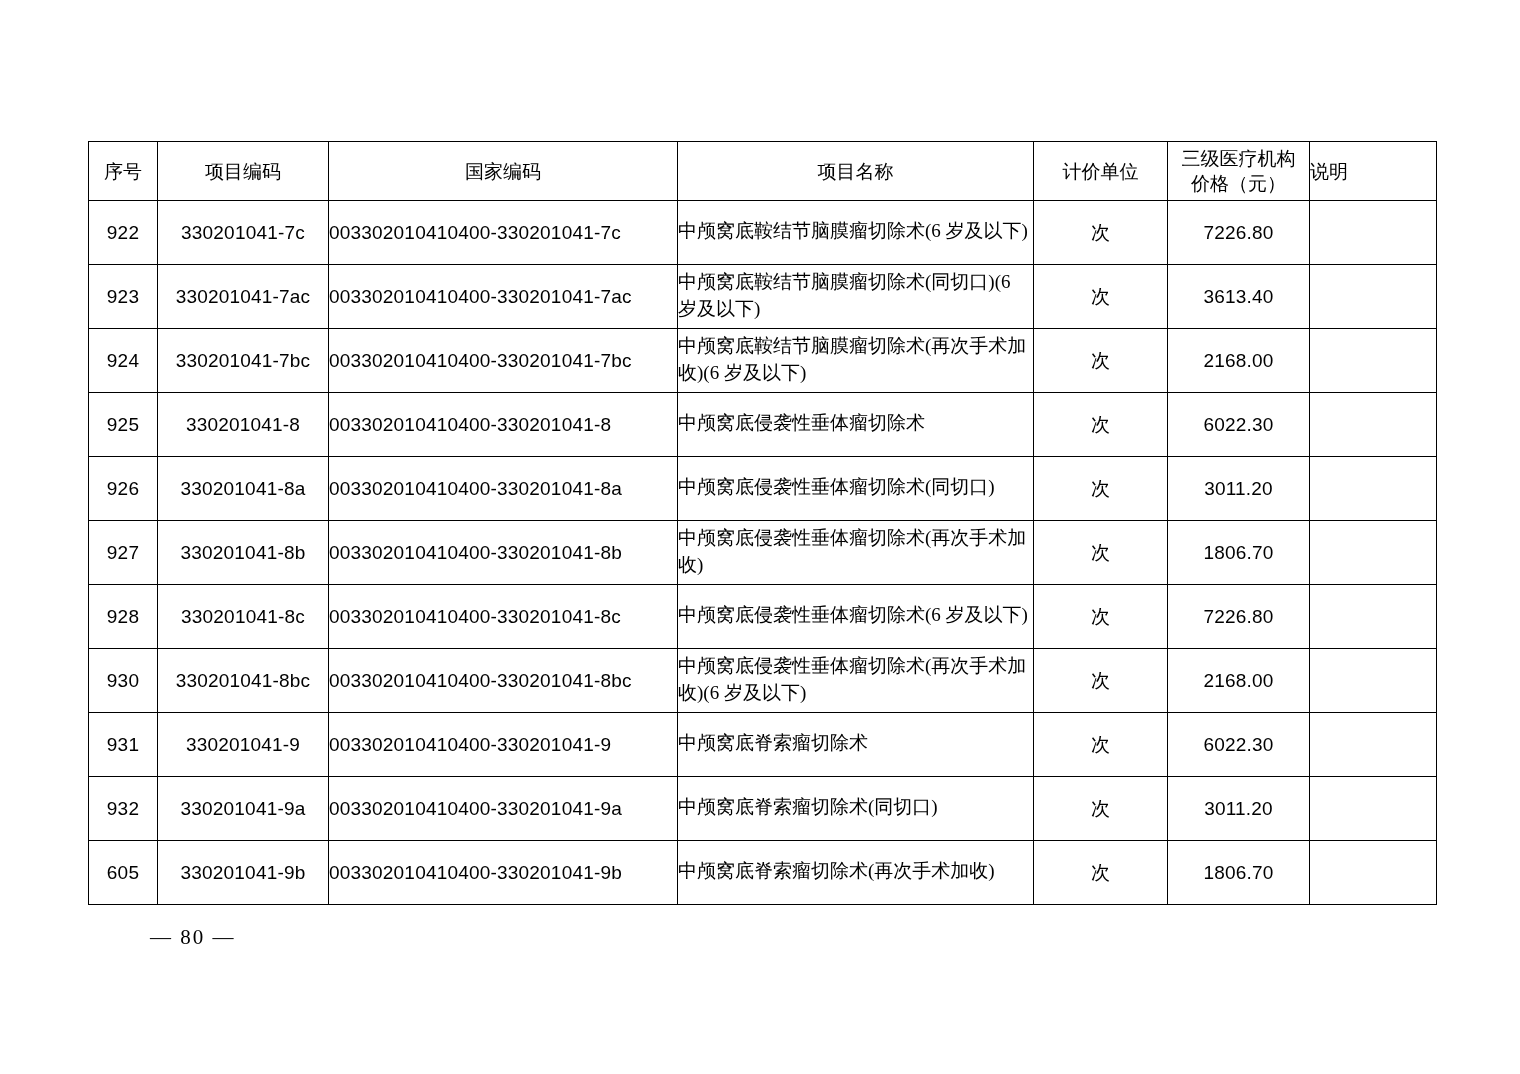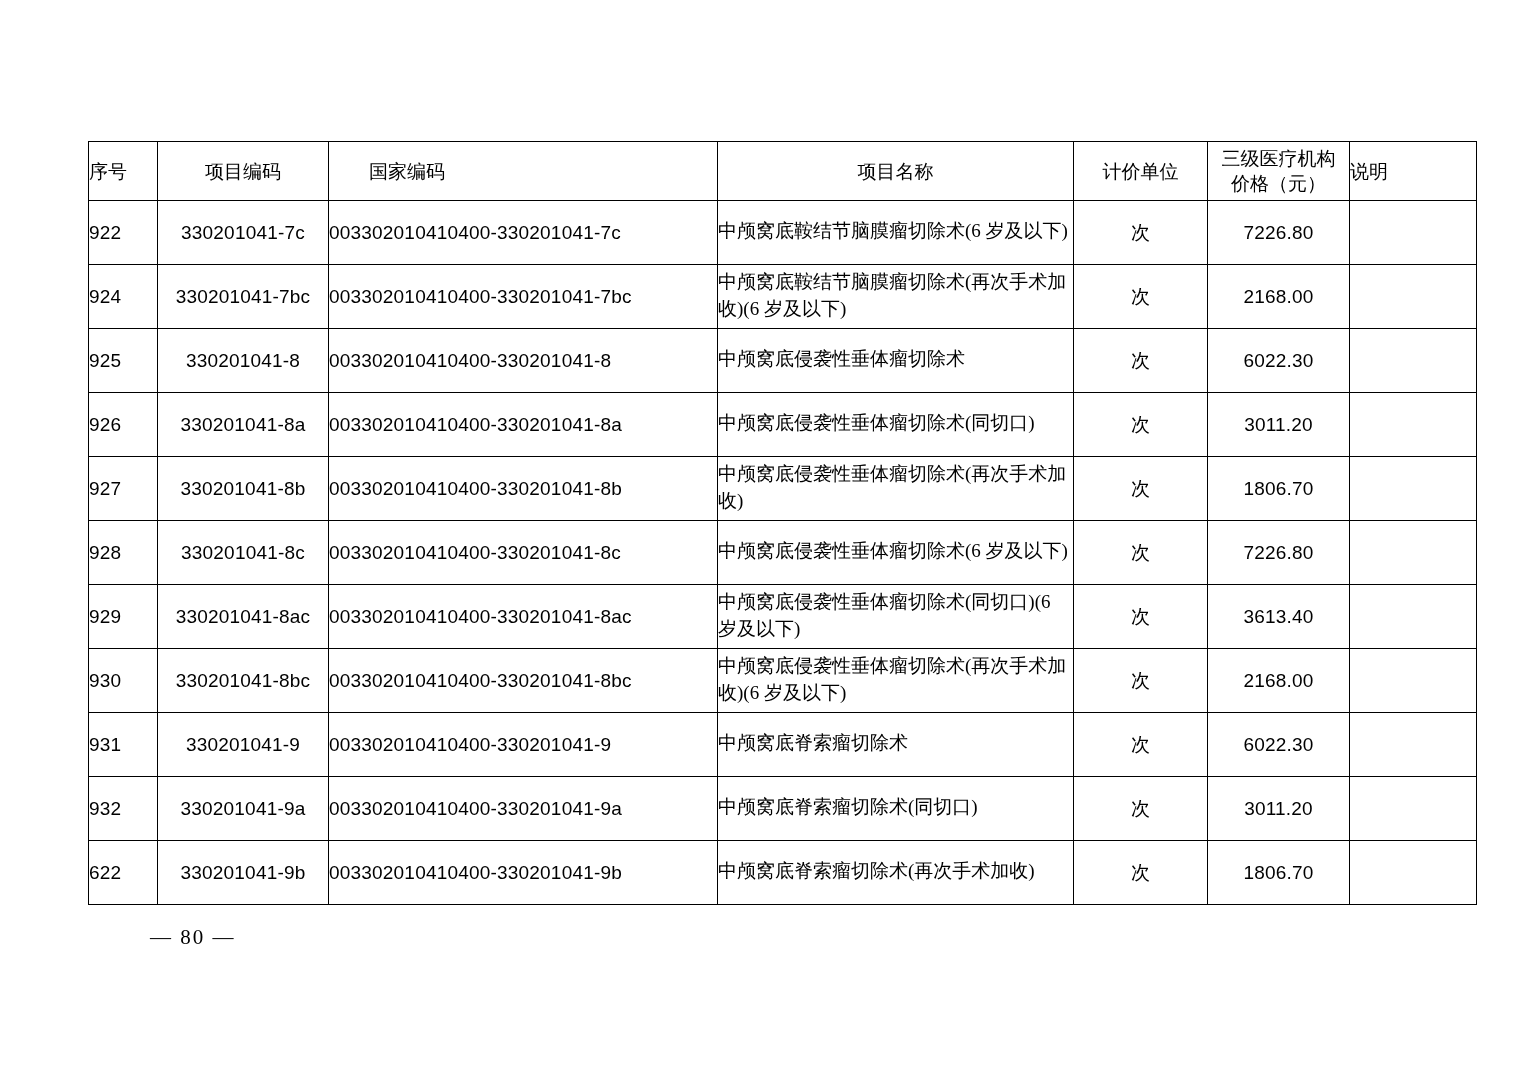--- a/index.html
+++ b/index.html
@@ -47,21 +47,21 @@
     font-family: "Liberation Serif", "DejaVu Serif", serif;
   }
   .hdr-2line {
     display: block;
   }
   tbody td {
     font-size: 19px;
     line-height: 27px;
     height: 59px;
   }
-  .c-seq   { width: 68px;  text-align: left; }
+  .c-seq   { width: 68px;  text-align: center; }
   .c-code  { width: 170px; text-align: center;  padding-left: 5px; }
   .c-natl  { width: 348px; text-align: left;  padding-left: 6px; }
   .c-name  { width: 355px; text-align: left;  padding-left: 7px; padding-right: 4px; margin-left: 28px; }
   .c-unit  { width: 133px; text-align: center; }
   .c-price { width: 141px; text-align: center; }
   .c-note  { width: 126px; text-align: left; }
 
   tbody td.c-name {
     padding-bottom: 4px;
     vertical-align: middle;
@@ -83,41 +83,50 @@
 <body>
 
 <div class="page">
 
   <div class="table-wrap">
     <table class="price-table">
       <thead>
         <tr>
           <th class="c-seq">序号</th>
           <th class="c-code" style="text-align:center;">项目编码</th>
-          <th class="c-natl" style="text-align:left;padding-left:40px;">国家编码</th>
+          <th class="c-natl" style="text-align:center;">国家编码</th>
           <th class="c-name" style="text-align:center;">项目名称</th>
           <th class="c-unit">计价单位</th>
           <th class="c-price">
             <span class="hdr-2line">三级医疗机构</span>
             <span class="hdr-2line">价格（元）</span>
           </th>
           <th class="c-note">说明</th>
         </tr>
       </thead>
       <tbody>
         <tr>
           <td class="c-seq num">922</td>
           <td class="c-code num">330201041-7c</td>
           <td class="c-natl num">003302010410400-330201041-7c</td>
           <td class="c-name">中颅窝底鞍结节脑膜瘤切除术(6 岁及以下)</td>
           <td class="c-unit">次</td>
           <td class="c-price num">7226.80</td>
           <td class="c-note"></td>
         </tr>
         <tr>
+          <td class="c-seq num">923</td>
+          <td class="c-code num">330201041-7ac</td>
+          <td class="c-natl num">003302010410400-330201041-7ac</td>
+          <td class="c-name">中颅窝底鞍结节脑膜瘤切除术(同切口)(6 岁及以下)</td>
+          <td class="c-unit">次</td>
+          <td class="c-price num">3613.40</td>
+          <td class="c-note"></td>
+        </tr>
+        <tr>
           <td class="c-seq num">924</td>
           <td class="c-code num">330201041-7bc</td>
           <td class="c-natl num">003302010410400-330201041-7bc</td>
           <td class="c-name">中颅窝底鞍结节脑膜瘤切除术(再次手术加收)(6 岁及以下)</td>
           <td class="c-unit">次</td>
           <td class="c-price num">2168.00</td>
           <td class="c-note"></td>
         </tr>
         <tr>
           <td class="c-seq num">925</td>
@@ -149,29 +158,20 @@
         <tr>
           <td class="c-seq num">928</td>
           <td class="c-code num">330201041-8c</td>
           <td class="c-natl num">003302010410400-330201041-8c</td>
           <td class="c-name">中颅窝底侵袭性垂体瘤切除术(6 岁及以下)</td>
           <td class="c-unit">次</td>
           <td class="c-price num">7226.80</td>
           <td class="c-note"></td>
         </tr>
         <tr>
-          <td class="c-seq num">929</td>
-          <td class="c-code num">330201041-8ac</td>
-          <td class="c-natl num">003302010410400-330201041-8ac</td>
-          <td class="c-name">中颅窝底侵袭性垂体瘤切除术(同切口)(6 岁及以下)</td>
-          <td class="c-unit">次</td>
-          <td class="c-price num">3613.40</td>
-          <td class="c-note"></td>
-        </tr>
-        <tr>
           <td class="c-seq num">930</td>
           <td class="c-code num">330201041-8bc</td>
           <td class="c-natl num">003302010410400-330201041-8bc</td>
           <td class="c-name">中颅窝底侵袭性垂体瘤切除术(再次手术加收)(6 岁及以下)</td>
           <td class="c-unit">次</td>
           <td class="c-price num">2168.00</td>
           <td class="c-note"></td>
         </tr>
         <tr>
           <td class="c-seq num">931</td>
@@ -185,21 +185,21 @@
         <tr>
           <td class="c-seq num">932</td>
           <td class="c-code num">330201041-9a</td>
           <td class="c-natl num">003302010410400-330201041-9a</td>
           <td class="c-name">中颅窝底脊索瘤切除术(同切口)</td>
           <td class="c-unit">次</td>
           <td class="c-price num">3011.20</td>
           <td class="c-note"></td>
         </tr>
         <tr>
-          <td class="c-seq num">622</td>
+          <td class="c-seq num">605</td>
           <td class="c-code num">330201041-9b</td>
           <td class="c-natl num">003302010410400-330201041-9b</td>
           <td class="c-name">中颅窝底脊索瘤切除术(再次手术加收)</td>
           <td class="c-unit">次</td>
           <td class="c-price num">1806.70</td>
           <td class="c-note"></td>
         </tr>
       </tbody>
     </table>
   </div>

